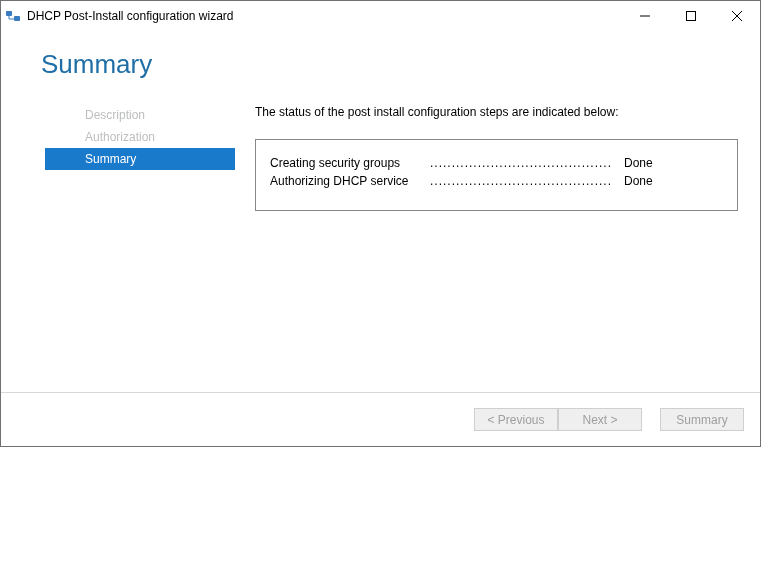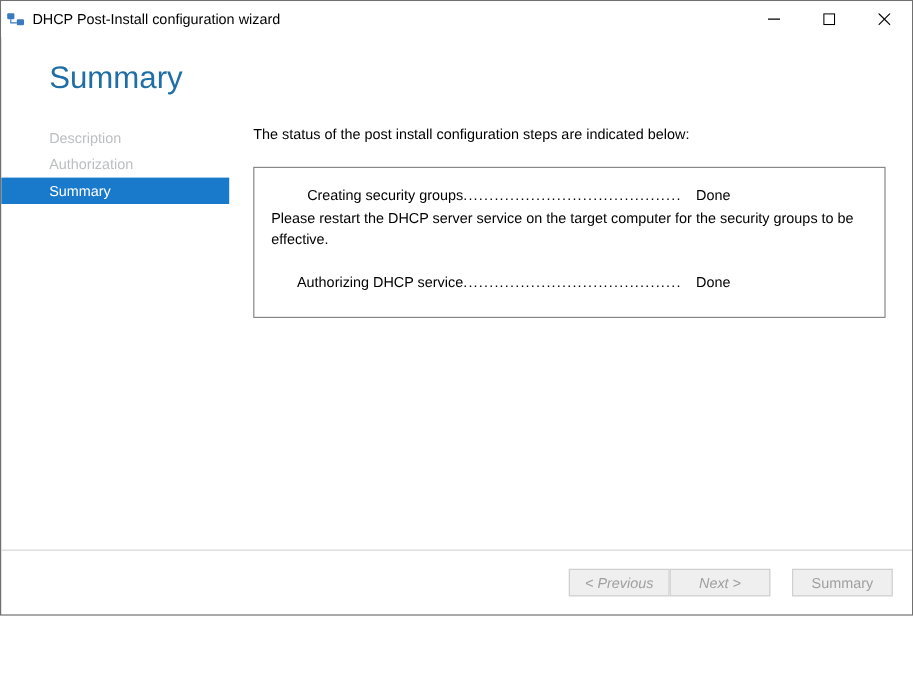--- a/index.html
+++ b/index.html
@@ -9,21 +9,21 @@
       font-family: "Segoe UI", Tahoma, sans-serif;
     }
     body {
       background: #fff;
       width: 761px;
       height: 561px;
       overflow: hidden;
     }
     .window {
       width: 761px;
-      height: 513px;
+      height: 447px;
       border: 1px solid #707070;
       display: flex;
       flex-direction: column;
       background: #fff;
     }
     .titlebar {
       height: 30px;
       display: flex;
       align-items: center;
       padding-left: 4px;
@@ -66,20 +66,21 @@
       color: #1f6fa6;
     }
     .content-area {
       flex: 1;
       display: flex;
       overflow: hidden;
     }
     .sidebar {
       width: 190px;
       padding-top: 0;
+      margin-left: 44px;
     }
     .sidebar-item {
       padding: 4px 0 4px 40px;
       font-size: 12px;
       color: #bcbec0;
     }
     .sidebar-item.selected {
       background: #1979ca;
       color: #fff;
     }
@@ -99,21 +100,20 @@
       font-size: 12px;
       color: #000;
     }
     .status-row {
       display: flex;
       align-items: baseline;
       margin-bottom: 4px;
     }
     .status-label {
       width: 160px;
-      text-align: right;
     }
     .status-dots {
       margin-right: 12px;
       color: #000;
       letter-spacing: 1px;
     }
     .status-value {
     }
     .note {
       font-size: 12px;
@@ -146,21 +146,20 @@
       background: #efefef;
       border-color: #cfcfcf;
     }
     .btn.primary {
       border: 1px solid #0078d7;
       outline: 1px solid #0078d7;
       outline-offset: -2px;
     }
     .btn-group {
       display: flex;
-      font-style: italic;
     }
     .btn-group .btn:first-child {
       margin-right: 0;
     }
     .spacer {
       width: 6px;
     }
   </style>
 </head>
 <body>
@@ -212,21 +211,20 @@
 
     <div class="main-panel">
       <div class="intro-text">The status of the post install configuration steps are indicated below:</div>
 
       <div class="status-box">
         <div class="status-row">
           <span class="status-label">Creating security groups</span>
           <span class="status-dots">..........................................</span>
           <span class="status-value">Done</span>
         </div>
-        <div class="note">Please restart the DHCP server service on the target computer for the security groups to be effective.</div>
         <div class="status-row">
           <span class="status-label">Authorizing DHCP service</span>
           <span class="status-dots">..........................................</span>
           <span class="status-value">Done</span>
         </div>
       </div>
     </div>
   </div>
 
   <div class="footer">

